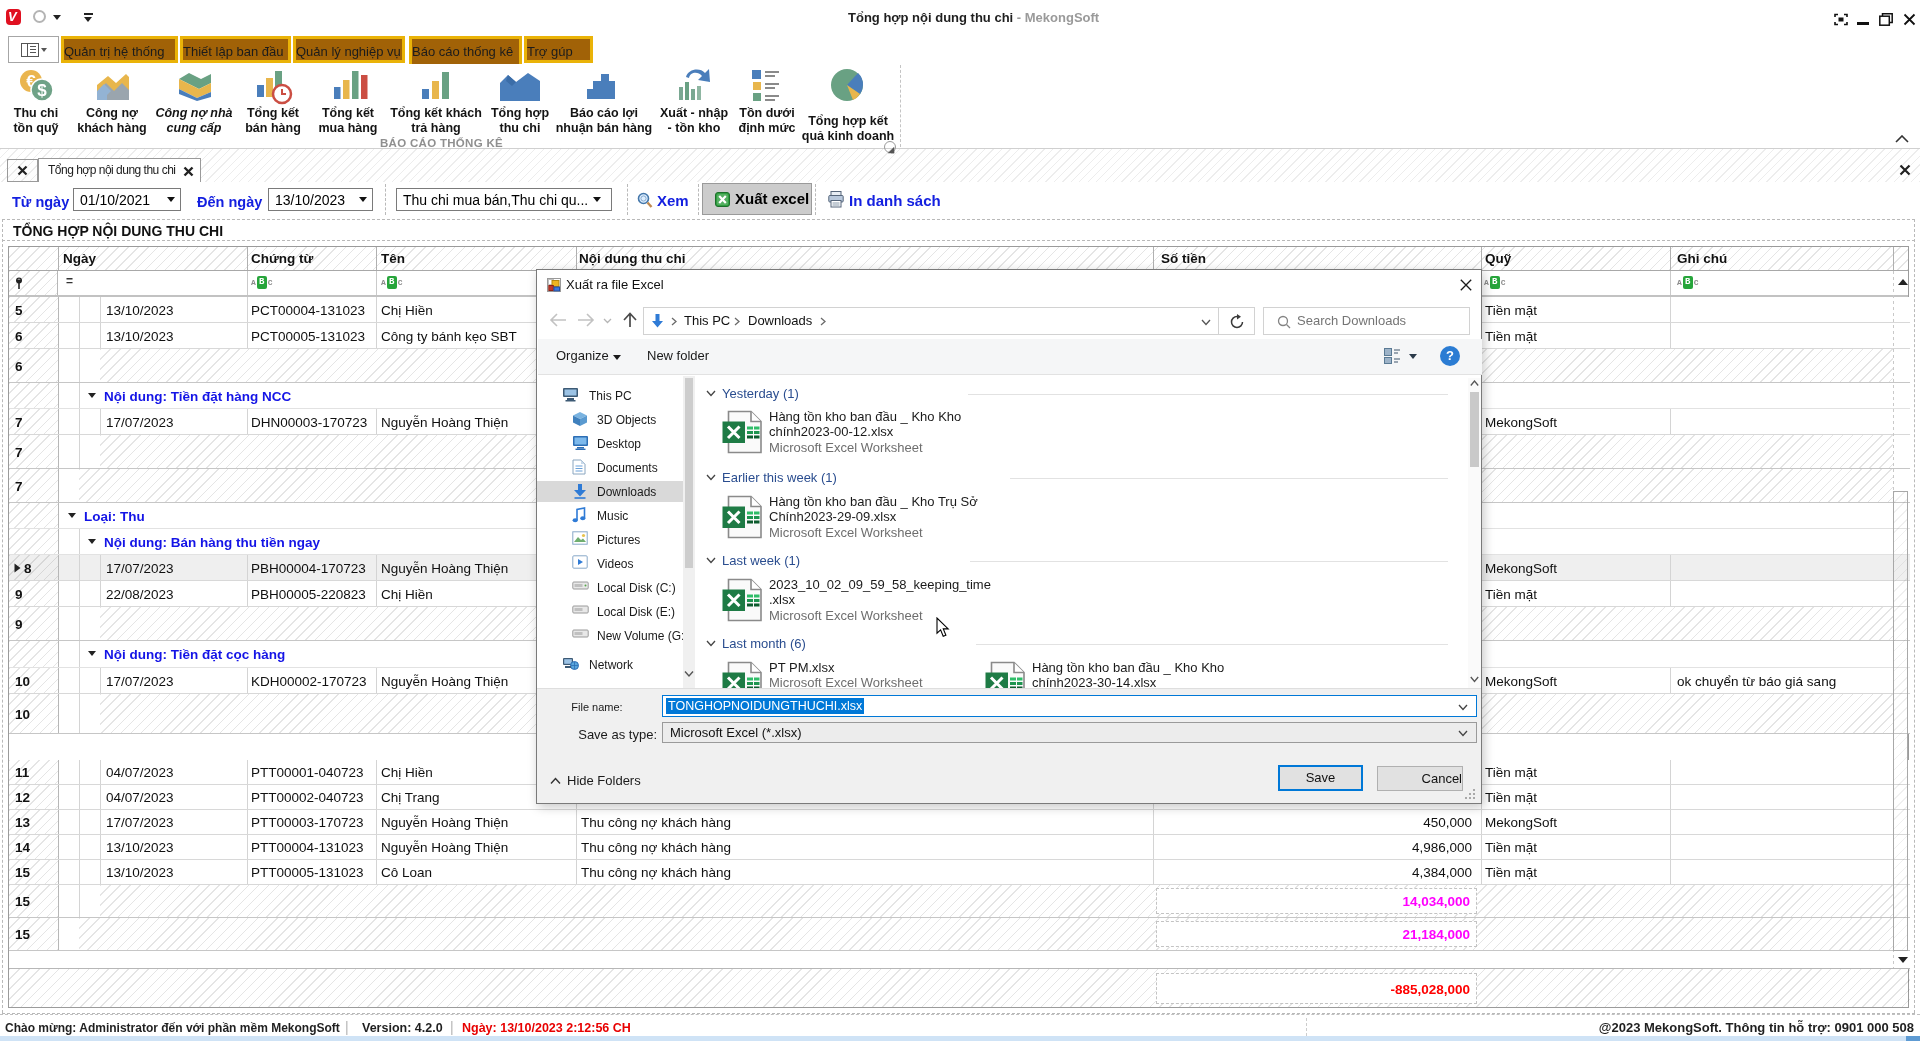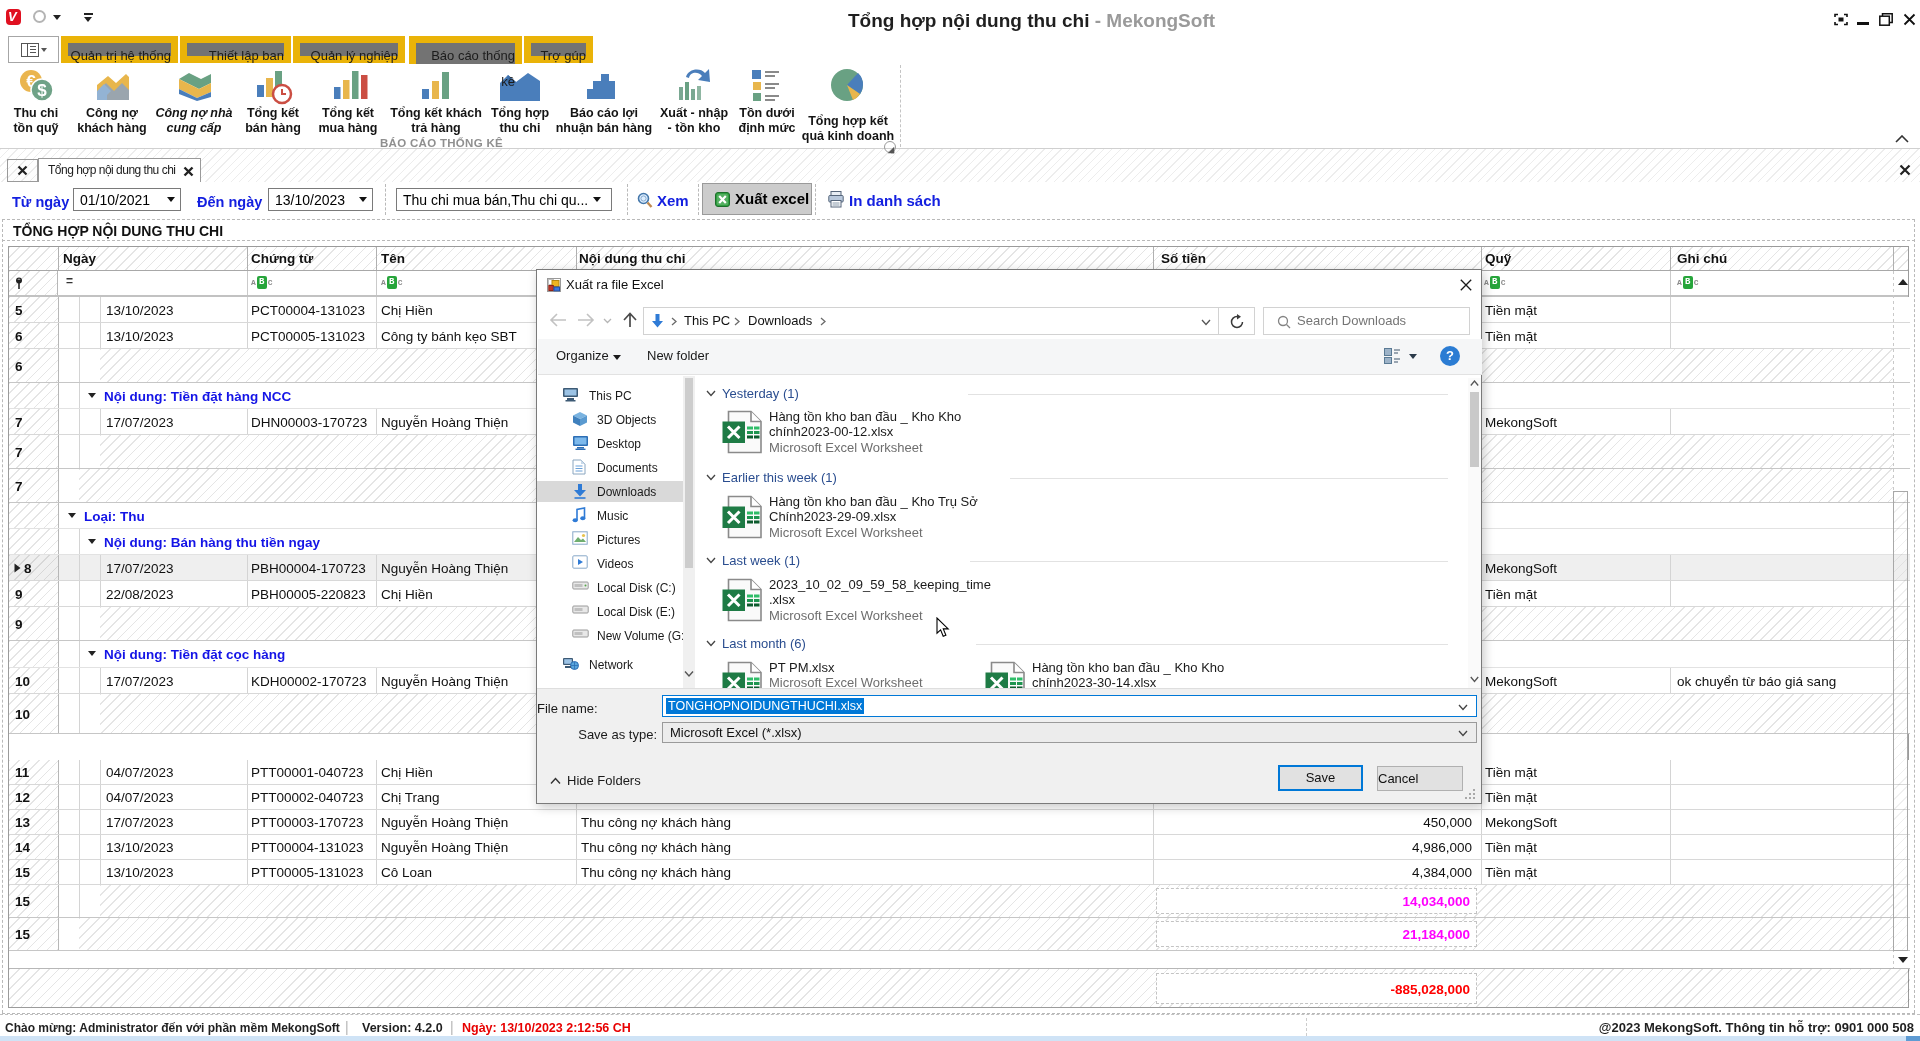--- a/index.html
+++ b/index.html
@@ -6,21 +6,21 @@
 html,body{width:1920px;height:1041px;overflow:hidden}
 body{font-family:"Liberation Sans", sans-serif;background:#fff;position:relative;font-size:13px;color:#1a1a1a}
 .abs{position:absolute}
 .hatch{background-image:repeating-linear-gradient(135deg, rgba(0,0,0,0.10) 0 1px, transparent 1px 7px)}
 .hatch2{background-image:repeating-linear-gradient(135deg, rgba(0,0,0,0.07) 0 1px, transparent 1px 6px)}
 .b{font-weight:bold}
 .blue{color:#1420e0}
 .dashv{border-left:1px dashed #b9b9b9}
 .dashh{border-top:1px dashed #b9b9b9}
 svg{display:block}
-.mtab{height:27px;border:7px solid #eab308;background:#737373;text-align:right;line-height:26px;font-size:13px;color:#1c1c1c}
+.mtab{height:27px;border:3px solid #eab308;background:#a16207;text-align:left;line-height:26px;font-size:13px;color:#1c1c1c}
 .mact{height:28px;border-bottom:none;z-index:2}
 .rlab{text-align:center;font-size:12.5px;font-weight:bold;color:#141414;line-height:15px;white-space:nowrap}
 .hvl{position:absolute;top:0;bottom:0;width:1px;background:#b0b0b0}
 .fvl{position:absolute;top:0;bottom:0;width:1px;background:#cacaca}
 .ht{position:absolute;top:4px;font-weight:bold;font-size:13.5px;color:#111;white-space:nowrap}
 .abc{position:absolute;top:5px;height:13px;display:flex;align-items:center}
 .abc i{font-style:normal;font-size:8px;color:#8a8a8a;font-weight:bold;font-family:"Liberation Mono",monospace}
 .abc b{display:inline-block;width:10px;height:13px;background:#27a53b;border-radius:2px;color:#fff;font-size:9px;text-align:center;line-height:13px;margin:0 1px;font-family:"Liberation Mono",monospace}
 .row{position:absolute;left:0;width:1901px}
 .dr{background:#fff;border-bottom:1px solid #d8d8d8}
@@ -54,21 +54,21 @@
 </head>
 <body>
 
 <div class="abs" id="titlebar" style="left:0;top:0;width:1920px;height:33px;background:#fff;">
   <div class="abs" style="left:6px;top:9px;width:15px;height:16px;background:#e01020;border-radius:4px;"></div>
   <div class="abs" style="left:8px;top:9px;color:#fff;font-size:13px;font-weight:bold;font-style:italic;">V</div>
   <div class="abs" style="left:33px;top:10px;width:13px;height:13px;border:2px solid #b4b4b4;border-radius:50%;"></div>
   <div class="abs" style="left:53px;top:15px;width:0;height:0;border-left:4px solid transparent;border-right:4px solid transparent;border-top:5px solid #222;"></div>
   <div class="abs" style="left:84px;top:13px;width:9px;height:2px;background:#222;"></div>
   <div class="abs" style="left:84px;top:17px;width:0;height:0;border-left:4.5px solid transparent;border-right:4.5px solid transparent;border-top:5px solid #222;"></div>
-  <div class="abs" style="left:848px;top:10px;font-size:19px;"><span class="b" style="color:#1f1f1f">Tổng hợp nội dung thu chi</span> <span class="b" style="color:#9a9a9a">- MekongSoft</span></div>
+  <div class="abs" style="left:848px;top:10px;font-size:13px;"><span class="b" style="color:#1f1f1f">Tổng hợp nội dung thu chi</span> <span class="b" style="color:#9a9a9a">- MekongSoft</span></div>
 
   <svg class="abs" style="left:1834px;top:13px" width="14" height="13" viewBox="0 0 14 13">
       <g stroke="#111" stroke-width="1.6" fill="none">
         <path d="M1 4 V1.5 H4"></path>
         <path d="M10 1.5 H13 V4"></path>
         <path d="M13 9 V11.5 H10"></path>
         <path d="M4 11.5 H1 V9"></path>
       </g>
       <rect x="4.5" y="4.5" width="5" height="4" fill="#111"></rect>
     </svg>
@@ -917,40 +917,40 @@
   <div class="abs" style="left:931px;top:108px;width:13px;height:310px;background:#fafafa;"></div>
   <div class="abs" style="left:933px;top:122px;width:9px;height:75px;background:#c9c9c9;"></div>
   <svg class="abs" style="left:933px;top:110px" width="9" height="7" viewBox="0 0 9 7">
       <path d="M0.8 5.5 L4.5 1 L8.2 5.5" fill="none" stroke="#555" stroke-width="1.3"></path>
     </svg>
   <svg class="abs" style="left:933px;top:406px" width="9" height="7" viewBox="0 0 9 7">
       <path d="M0.8 1 L4.5 5.5 L8.2 1" fill="none" stroke="#555" stroke-width="1.3"></path>
     </svg>
 
   <div class="abs" style="left:0;top:418px;width:944px;height:115px;background:#f0f0f0;border-top:1px solid #dedede;">
-    <div class="abs" style="left:0px;top:12px;width:120px;text-align:left;font-size:13px;color:#1a1a1a;">File name:</div>
+    <div class="abs" style="left:0px;top:12px;width:120px;text-align:center;font-size:11px;color:#1a1a1a;">File name:</div>
     <div class="abs" style="left:125px;top:6px;width:815px;height:22px;background:#fff;border:1px solid #0078d7;">
       <div class="abs" style="left:3px;top:2px;height:16px;background:#0078d7;font-size:12.5px;color:#fff;line-height:16px;padding:0 2px;">TONGHOPNOIDUNGTHUCHI.xlsx</div>
       <svg class="abs" style="left:795px;top:8px" width="10" height="7" viewBox="0 0 10 7">
           <path d="M1 1 L5 5.5 L9 1" fill="none" stroke="#444" stroke-width="1.3"></path>
         </svg>
     </div>
     <div class="abs" style="left:0px;top:38px;width:120px;text-align:right;font-size:13px;color:#1a1a1a;">Save as type:</div>
     <div class="abs" style="left:125px;top:33px;width:815px;height:21px;background:#ececec;border:1px solid #9a9a9a;">
       <div class="abs" style="left:7px;top:2px;font-size:13px;color:#111;">Microsoft Excel (*.xlsx)</div>
       <svg class="abs" style="left:795px;top:7px" width="10" height="7" viewBox="0 0 10 7">
           <path d="M1 1 L5 5.5 L9 1" fill="none" stroke="#444" stroke-width="1.3"></path>
         </svg>
     </div>
     <svg class="abs" style="left:13px;top:88px" width="11" height="8" viewBox="0 0 11 8">
         <path d="M1 6.5 L5.5 1.5 L10 6.5" fill="none" stroke="#333" stroke-width="1.4"></path>
       </svg>
     <div class="abs" style="left:30px;top:84px;font-size:13px;color:#1a1a1a;">Hide Folders</div>
     <div class="abs" style="left:741px;top:76px;width:85px;height:26px;background:#e1e1e1;border:2px solid #0078d7;text-align:center;line-height:22px;font-size:13px;color:#111;">Save</div>
-    <div class="abs" style="left:840px;top:77px;width:86px;height:25px;background:#e1e1e1;border:1px solid #b0b0b0;text-align:left;line-height:23px;font-size:13px;color:#111;">Cancel</div>
+    <div class="abs" style="left:840px;top:77px;width:86px;height:25px;background:#e1e1e1;border:1px solid #b0b0b0;text-align:right;line-height:23px;font-size:13px;color:#111;">Cancel</div>
     <svg class="abs" style="left:928px;top:100px" width="12" height="12" viewBox="0 0 12 12">
         <g fill="#a8a8a8">
           <rect x="8" y="0" width="2" height="2"></rect>
           <rect x="8" y="4" width="2" height="2"></rect>
           <rect x="8" y="8" width="2" height="2"></rect>
           <rect x="4" y="4" width="2" height="2"></rect>
           <rect x="4" y="8" width="2" height="2"></rect>
           <rect x="0" y="8" width="2" height="2"></rect>
         </g>
       </svg>

